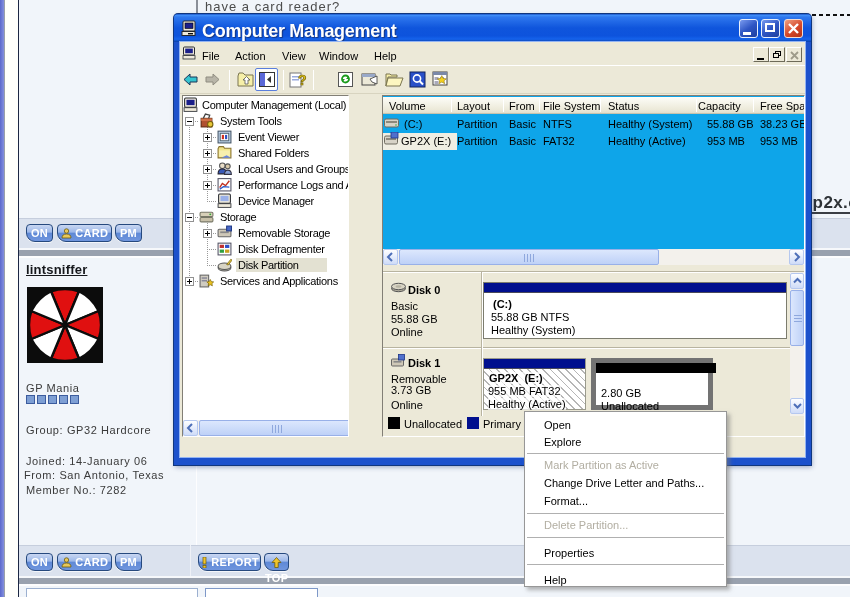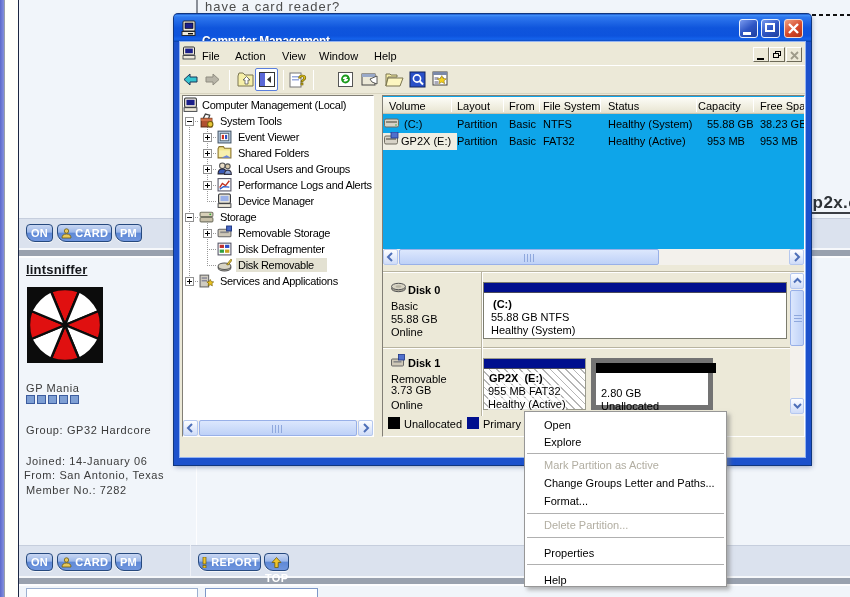--- a/index.html
+++ b/index.html
@@ -93,21 +93,21 @@
 
 <div id="win" class="abs" style="left:174px;top:14px;width:637px;height:451px;z-index:10;border-radius:4px 4px 0 0;background:#1c51cc;box-shadow:0 0 0 1px #10367e,1px 2px 5px rgba(40,60,120,.45)">
 
  <div class="abs" style="left:0;top:0;width:637px;height:28px;border-radius:4px 4px 0 0;background:linear-gradient(180deg,#1b53c9 0%,#3f8df6 5%,#2e77ee 11%,#0f55dc 50%,#0d53dd 78%,#1563ec 90%,#0c3fa6 100%)"></div>
  <svg class="abs" style="left:7px;top:6px" width="17" height="17" viewBox="0 0 17 17">
   <rect x="2" y="1" width="12" height="10" rx="1" fill="#efeadb" stroke="#26292e"></rect>
   <rect x="4" y="3" width="8" height="5.5" fill="#1b1f8a" stroke="#000" stroke-width=".6"></rect>
   <rect x="1" y="11.5" width="13" height="4" fill="#efeadb" stroke="#26292e"></rect>
   <rect x="7" y="13" width="5" height="1.4" fill="#111"></rect>
  </svg>
- <div class="abs" style="left:28px;top:20px;font-size:12px;font-weight:bold;color:#fff;text-shadow:1px 1px 1px #16347c;letter-spacing:-.3px">Computer Management</div>
+ <div class="abs" style="left:28px;top:7px;font-size:18px;font-weight:bold;color:#fff;text-shadow:1px 1px 1px #16347c;letter-spacing:-.3px">Computer Management</div>
 
  <div class="abs" style="left:565px;top:5px;width:19px;height:19px;border-radius:3px;border:1px solid #eaf0fb;background:linear-gradient(145deg,#7a9bef 0%,#2e55c4 50%,#1f3f9e 100%)">
    <div class="abs" style="left:3px;top:12px;width:8px;height:3px;background:#fff"></div>
     </div>
  <div class="abs" style="left:587px;top:5px;width:19px;height:19px;border-radius:3px;border:1px solid #eaf0fb;background:linear-gradient(145deg,#7a9bef 0%,#2e55c4 50%,#1f3f9e 100%)">
    <div class="abs" style="left:3px;top:3px;width:10px;height:9px;border:2px solid #fff"></div>
     </div>
  <div class="abs" style="left:610px;top:5px;width:19px;height:19px;border-radius:3px;border:1px solid #f3dcd3;background:linear-gradient(145deg,#f0a080 0%,#d6482a 55%,#b03317 100%)">
    <svg class="abs" style="left:2px;top:2px" width="13" height="13">
         <path d="M2,2 L11,11 M11,2 L2,11" stroke="#fff" stroke-width="2.4"></path>
@@ -193,21 +193,21 @@
           <rect x="1" y="1" width="14" height="13" fill="#fff" stroke="#444"></rect>
           <rect x="1" y="1" width="14" height="3" fill="#7a88a8"></rect>
           <rect x="2.5" y="6" width="4" height="3" fill="#aab"></rect>
           <rect x="8" y="6" width="4" height="3" fill="#aab"></rect>
           <rect x="2.5" y="10" width="4" height="3" fill="#aab"></rect>
           <path d="M12,9 l1.6,3.2 3.4,.4 -2.6,2.2 .8,3.2 -3.2-1.8 -3.2,1.8 .8-3.2 -2.6-2.2 3.4-.4 Z" fill="#f4d020" stroke="#806c10" stroke-width=".6" transform="translate(-1,-3.5) scale(.9)"></path>
         </svg>
   </div>
   <div class="abs" style="left:0;top:51px;width:625px;height:1px;background:#d8d4c0"></div>
 
-  <div id="tree" class="abs" style="left:2px;top:53px;width:192px;height:342px;background:#fff;border:1px solid;border-color:#827f76 #fff #fff #827f76;overflow:hidden">
+  <div id="tree" class="abs" style="left:2px;top:53px;width:167px;height:342px;background:#fff;border:1px solid;border-color:#827f76 #fff #fff #827f76;overflow:hidden">
         <div class="abs" style="left:6px;top:25px;width:1px;height:160px;background-image:repeating-linear-gradient(180deg,#9a9a9a 0 1px,transparent 1px 2px)"></div>
 <div class="abs" style="left:24px;top:25px;width:1px;height:80px;background-image:repeating-linear-gradient(180deg,#9a9a9a 0 1px,transparent 1px 2px)"></div>
 <div class="abs" style="left:24px;top:121px;width:1px;height:48px;background-image:repeating-linear-gradient(180deg,#9a9a9a 0 1px,transparent 1px 2px)"></div>
 <svg class="abs" style="left:0px;top:1px" width="15" height="15" viewBox="0 0 14 14">
           <rect x="1.5" y="1" width="11" height="8.5" rx="1" fill="#efeadb" stroke="#2a2d33"></rect>
           <rect x="3.2" y="2.6" width="7.6" height="5" fill="#1b1f8a"></rect>
           <rect x="1" y="10" width="12" height="3.4" fill="#efeadb" stroke="#2a2d33" stroke-width=".8"></rect>
         </svg>
 <div class="t11 abs" style="left:19px;top:3px;white-space:nowrap">Computer Management (Local)</div>
 <div class="abs" style="left:6px;top:25px;width:10px;height:1px;background-image:repeating-linear-gradient(90deg,#9a9a9a 0 1px,transparent 1px 2px)"></div>
@@ -304,21 +304,21 @@
           <rect x="7.5" y="8" width="4" height="3" fill="#c8a020"></rect>
         </svg>
 <div class="t11 abs" style="left:55px;top:147px;white-space:nowrap">Disk Defragmenter</div>
 <div class="abs" style="left:24px;top:169px;width:10px;height:1px;background-image:repeating-linear-gradient(90deg,#9a9a9a 0 1px,transparent 1px 2px)"></div>
 <div class="abs" style="left:53px;top:162px;width:91px;height:14px;background:#e3e1d2"></div>
 <svg class="abs" style="left:34px;top:161px" width="15" height="15" viewBox="0 0 14 14">
           <ellipse cx="7" cy="10" rx="6" ry="3" fill="#b8b4a4" stroke="#555"></ellipse>
           <ellipse cx="7" cy="8.6" rx="6" ry="3" fill="#d8d4c4" stroke="#555"></ellipse>
           <path d="M9,7 L13,2 L14,3 L10.5,7.5 Z" fill="#e8c838" stroke="#75610e" stroke-width=".7"></path>
         </svg>
-<div class="t11 abs" style="left:55px;top:163px;white-space:nowrap">Disk Removable</div>
+<div class="t11 abs" style="left:55px;top:163px;white-space:nowrap">Disk Partition</div>
 <div class="abs" style="left:6px;top:185px;width:10px;height:1px;background-image:repeating-linear-gradient(90deg,#9a9a9a 0 1px,transparent 1px 2px)"></div>
 <div class="abs" style="left:2px;top:181px;width:9px;height:9px;background:#fff;border:1px solid #919191">
           <div class="abs" style="left:1px;top:3px;width:5px;height:1px;background:#000"></div>
           <div class="abs" style="left:3px;top:1px;width:1px;height:5px;background:#000"></div>
         </div>
 <svg class="abs" style="left:16px;top:177px" width="15" height="15" viewBox="0 0 14 14">
           <rect x="1" y="2" width="8" height="11" fill="#d0ccc0" stroke="#666"></rect>
           <rect x="2.5" y="4" width="5" height="1.4" fill="#889"></rect>
           <rect x="2.5" y="6.5" width="5" height="1.4" fill="#889"></rect>
           <path d="M10.5,6 l1,2 2.2,.3 -1.6,1.5 .4,2.2 -2-1 -2,1 .4-2.2 -1.6-1.5 2.2-.3 Z" fill="#e8c020" stroke="#756008" stroke-width=".6"></path>
@@ -449,21 +449,21 @@
 <div class="t11 abs" style="left:100px;top:322px">Primary partition</div>
       </div>
  </div>
 </div>
 
 <div id="menu" class="abs" style="left:524px;top:411px;width:203px;height:176px;z-index:30;background:#fff;border:1px solid #979797;box-shadow:3px 3px 4px rgba(120,120,120,.55)">
     <div class="abs" style="left:19px;top:7px;font-size:11px;color:#000;white-space:nowrap">Open</div>
 <div class="abs" style="left:19px;top:24px;font-size:11px;color:#000;white-space:nowrap">Explore</div>
 <div class="abs" style="left:2px;top:40.5px;width:197px;height:1px;background:#b0b0b0"></div>
 <div class="abs" style="left:19px;top:47px;font-size:11px;color:#b2aea2;white-space:nowrap">Mark Partition as Active</div>
-<div class="abs" style="left:19px;top:65px;font-size:11px;color:#000;white-space:nowrap">Change Groups Letter and Paths...</div>
+<div class="abs" style="left:19px;top:65px;font-size:11px;color:#000;white-space:nowrap">Change Drive Letter and Paths...</div>
 <div class="abs" style="left:19px;top:83px;font-size:11px;color:#000;white-space:nowrap">Format...</div>
 <div class="abs" style="left:2px;top:100.5px;width:197px;height:1px;background:#b0b0b0"></div>
 <div class="abs" style="left:19px;top:107px;font-size:11px;color:#b2aea2;white-space:nowrap">Delete Partition...</div>
 <div class="abs" style="left:2px;top:124.5px;width:197px;height:1px;background:#b0b0b0"></div>
 <div class="abs" style="left:19px;top:135px;font-size:11px;color:#000;white-space:nowrap">Properties</div>
 <div class="abs" style="left:2px;top:152px;width:197px;height:1px;background:#b0b0b0"></div>
 <div class="abs" style="left:19px;top:162px;font-size:11px;color:#000;white-space:nowrap">Help</div>
   </div>
 
 </body></html>

